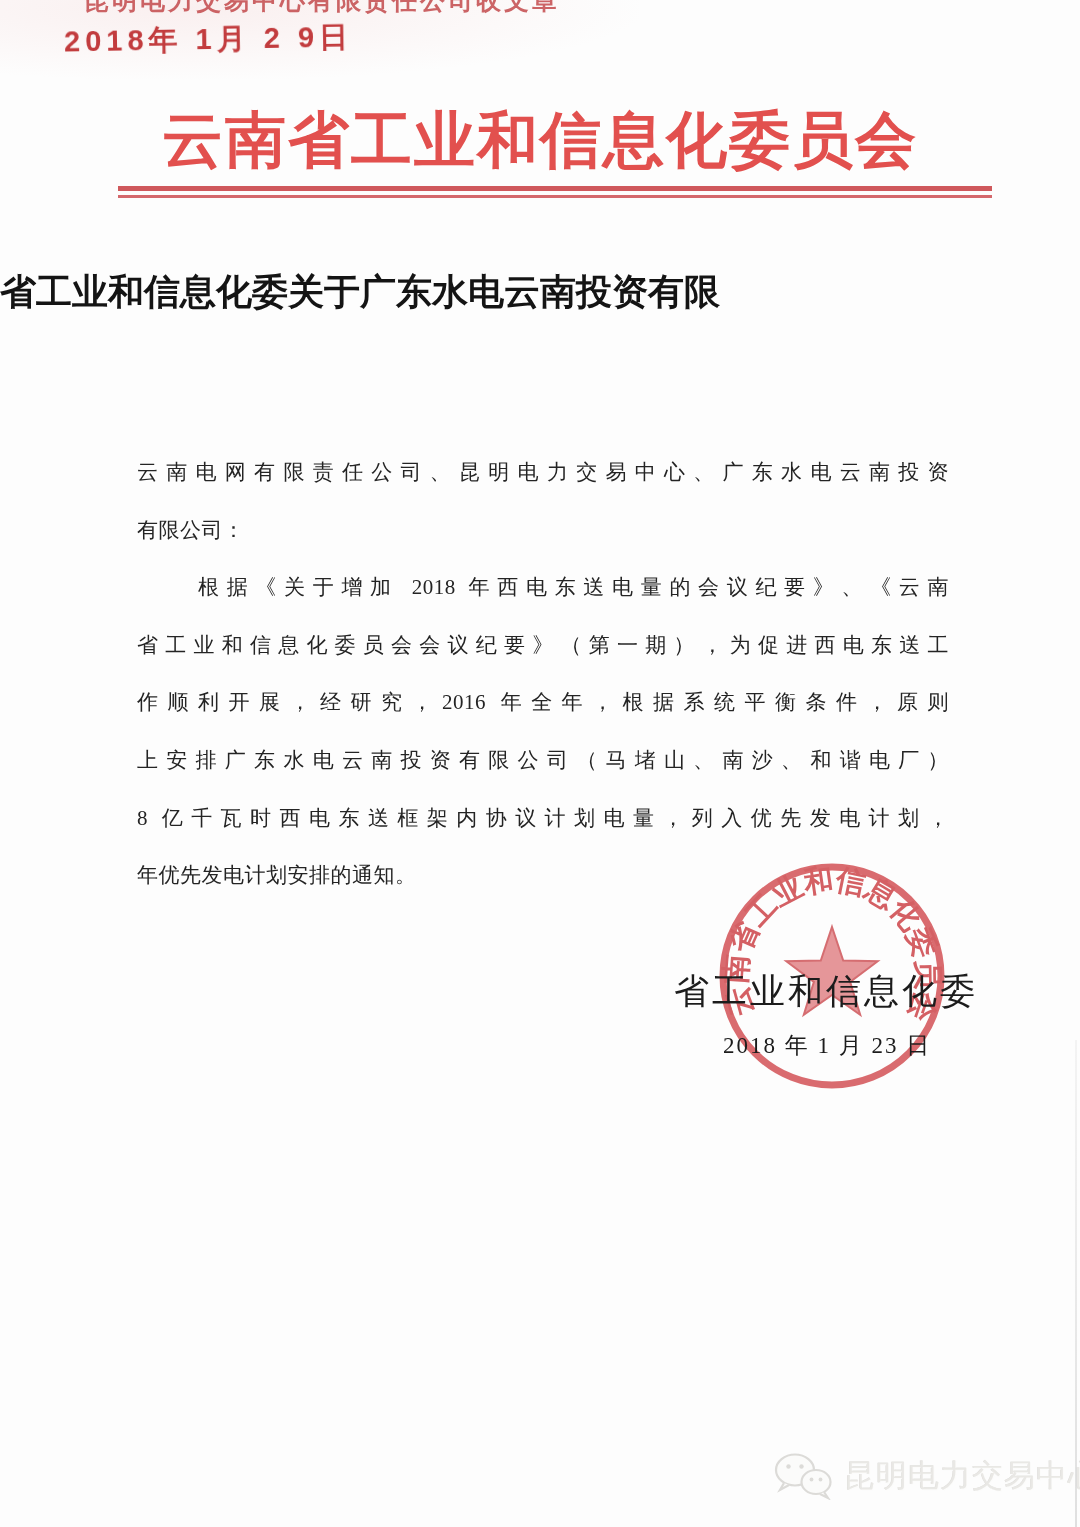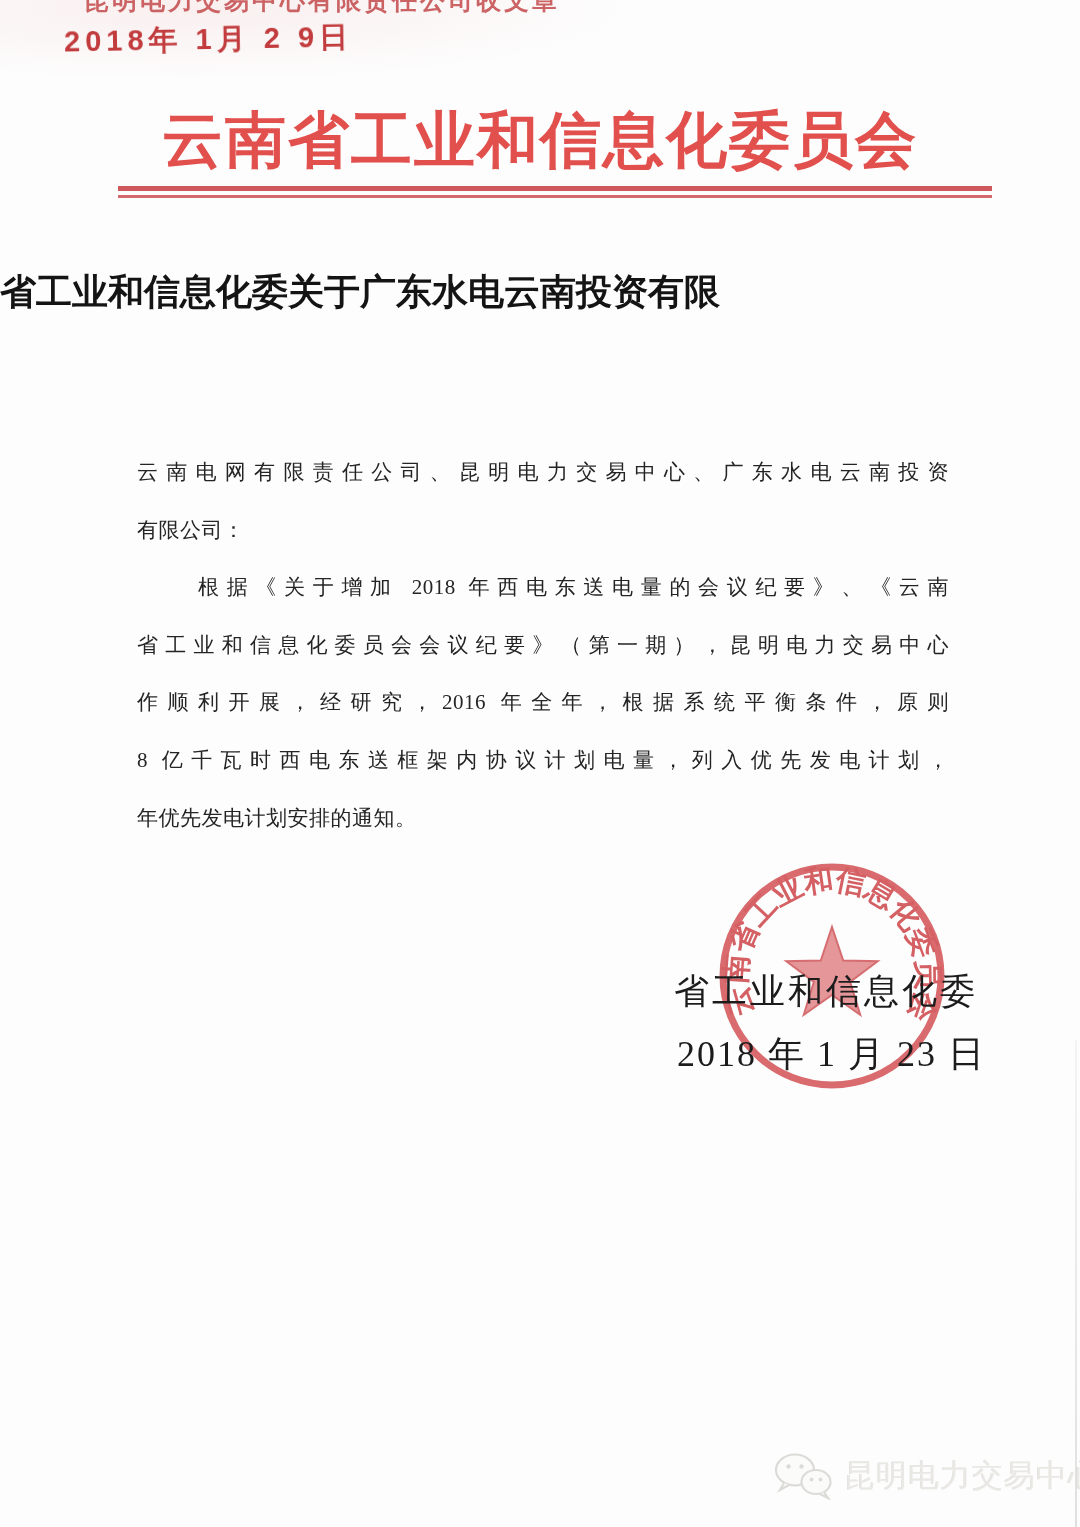--- a/index.html
+++ b/index.html
@@ -71,21 +71,21 @@
   .body-text .ln.indent{padding-left:61px;width:751px;font-family:Liberation Serif, serif;}
 
   .seal{left:712px;top:856px;width:240px;height:240px;z-index:1;}
   .sig-org{
     left:674px;top:968px;width:300px;z-index:2;
     text-align:center;font-size:35px;color:#1c1c1c;letter-spacing:3px;
     white-space:nowrap;
   }
   .sig-date{
     left:677px;top:1030px;width:300px;z-index:2;
-    text-align:center;font-size:36px;color:#1c1c1c;letter-spacing:2px;
+    text-align:center;font-size:23px;color:#1c1c1c;letter-spacing:2px;
     white-space:nowrap;
   }
 
   .footer{
     left:772px;top:1452px;
     display:flex;align-items:center;gap:10px;
   }
   .footer .brand{
     font-family:"Liberation Sans","DejaVu Sans",sans-serif;
     font-size:31px;letter-spacing:1px;
@@ -117,22 +117,23 @@
 </div>
 
 <div class="abs doc-title">
   <div>省工业和信息化委关于广东水电云南投资有限</div>
 </div>
 
 <div class="abs body-text">
   <div class="ln">云南电网有限责任公司、昆明电力交易中心、广东水电云南投资</div>
   <div class="ln short">有限公司：</div>
   <div class="ln indent">根据《关于增加 2018 年西电东送电量的会议纪要》、《云南</div>
-  <div class="ln">省工业和信息化委员会会议纪要》（第一期），昆明电力交易中心</div>
+  <div class="ln">省工业和信息化委员会会议纪要》（第一期），为促进西电东送工</div>
   <div class="ln">作顺利开展，经研究，2016 年全年，根据系统平衡条件，原则</div>
+  <div class="ln">上安排广东水电云南投资有限公司（马堵山、南沙、和谐电厂）</div>
   <div class="ln">8 亿千瓦时西电东送框架内协议计划电量，列入优先发电计划，</div>
   <div class="ln short">年优先发电计划安排的通知。</div>
 </div>
 
 <svg class="abs seal" viewBox="0 0 240 240" xmlns="http://www.w3.org/2000/svg">
   <g opacity="0.88">
     <circle cx="120" cy="120" r="109" fill="none" stroke="#d5585c" stroke-width="7"></circle>
     <path id="sealarc" d="M42.1,156.3 A86,86 0 1 1 197.9,156.3" fill="none"></path>
     <text font-size="30" fill="#cf4b50" font-weight="bold" font-family="'Liberation Serif','DejaVu Serif',serif">
       <textPath href="#sealarc" startOffset="0" textLength="350" lengthAdjust="spacingAndGlyphs">云南省工业和信息化委员会</textPath>

